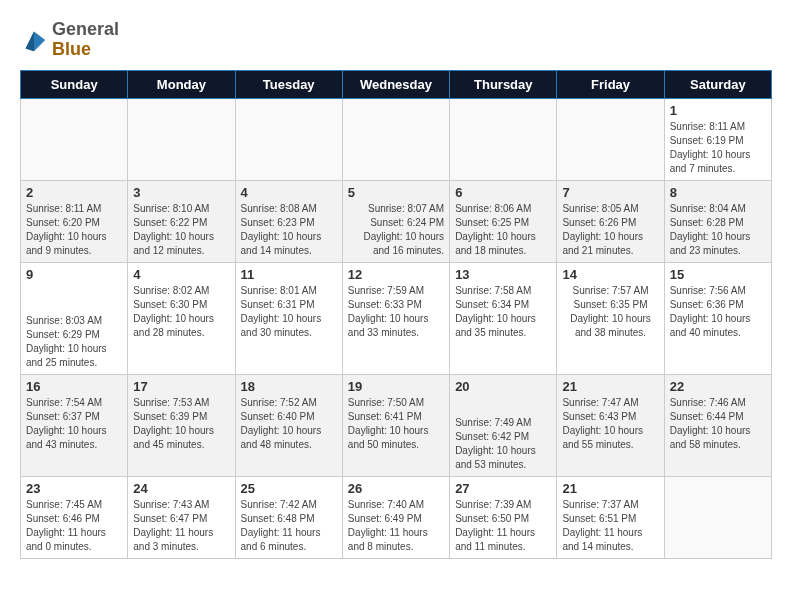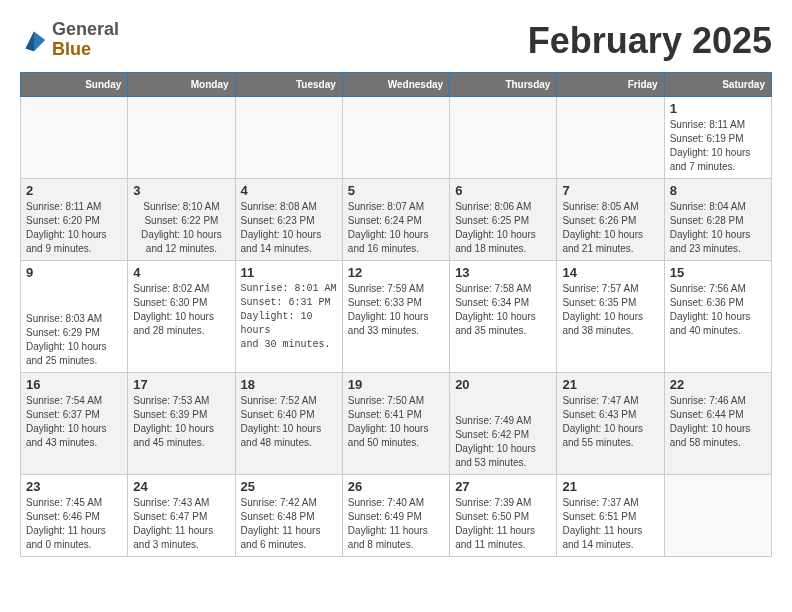--- a/index.html
+++ b/index.html
@@ -46,27 +46,27 @@
     .subtitle {
       font-size: 14px;
       color: #555;
     }
     .calendar {
       width: 100%;
       border-collapse: collapse;
       border: 1px solid #ccc;
     }
     .calendar th {
-      background: #737373;
+      background: #0f172a;
       color: #fff;
       padding: 6px 6px;
-      font-size: 10px;
+      font-size: 13px;
       font-weight: bold;
       border: 1px solid #2a7ab8;
-      text-align: right;
+      text-align: center;
     }
     .calendar td {
       border: 1px solid #ccc;
       vertical-align: top;
       padding: 4px 5px;
       width: calc(100% / 7);
       height: 80px;
       font-size: 10.5px;
       color: #333;
       background: #fff;
@@ -97,21 +97,20 @@
     <svg class="logo-icon" viewBox="0 0 40 40" xmlns="http://www.w3.org/2000/svg">
       <polygon points="8,32 20,8 36,20 20,36" fill="#2a7ab8"></polygon>
       <polygon points="8,32 20,8 20,36" fill="#1a5a8a"></polygon>
     </svg>
     <div class="logo-text">
       <span class="general">General</span>
       <span class="blue">Blue</span>
     </div>
   </div>
   <div class="title-area">
-    <div class="month-title">February 2025</div>
   </div>
 </div>
 
 <table class="calendar">
   <thead>
     <tr>
     <th>Sunday</th>
         <th>Monday</th>
         <th>Tuesday</th>
         <th>Wednesday</th>
@@ -139,35 +138,35 @@
       <tr class="row-shade">
         <td>
           <span class="day-number">2</span>
           <div class="day-info" style="white-space: pre-line;">Sunrise: 8:11 AM
 Sunset: 6:20 PM
 Daylight: 10 hours
 and 9 minutes.</div>
         </td>
         <td>
           <span class="day-number">3</span>
-          <div class="day-info" style="white-space: pre-line; text-align: center;">Sunrise: 8:10 AM
+          <div class="day-info" style="white-space: pre-line;">Sunrise: 8:10 AM
 Sunset: 6:22 PM
 Daylight: 10 hours
 and 12 minutes.</div>
         </td>
         <td>
           <span class="day-number">4</span>
           <div class="day-info" style="white-space: pre-line;">Sunrise: 8:08 AM
 Sunset: 6:23 PM
 Daylight: 10 hours
 and 14 minutes.</div>
         </td>
         <td>
           <span class="day-number">5</span>
-          <div class="day-info" style="white-space: pre-line;">Sunrise: 8:07 AM
+          <div class="day-info" style="white-space: pre-line; text-align: right;">Sunrise: 8:07 AM
 Sunset: 6:24 PM
 Daylight: 10 hours
 and 16 minutes.</div>
         </td>
         <td>
           <span class="day-number">6</span>
           <div class="day-info" style="white-space: pre-line;">Sunrise: 8:06 AM
 Sunset: 6:25 PM
 Daylight: 10 hours
 and 18 minutes.</div>
@@ -197,42 +196,42 @@
         </td>
         <td>
           <span class="day-number">4</span>
           <div class="day-info" style="white-space: pre-line;">Sunrise: 8:02 AM
 Sunset: 6:30 PM
 Daylight: 10 hours
 and 28 minutes.</div>
         </td>
         <td>
           <span class="day-number">11</span>
-          <div class="day-info" style="white-space: pre-line; font-family: Liberation Mono, monospace;">Sunrise: 8:01 AM
+          <div class="day-info" style="white-space: pre-line;">Sunrise: 8:01 AM
 Sunset: 6:31 PM
 Daylight: 10 hours
 and 30 minutes.</div>
         </td>
         <td>
           <span class="day-number">12</span>
           <div class="day-info" style="white-space: pre-line;">Sunrise: 7:59 AM
 Sunset: 6:33 PM
 Daylight: 10 hours
 and 33 minutes.</div>
         </td>
         <td>
           <span class="day-number">13</span>
           <div class="day-info" style="white-space: pre-line;">Sunrise: 7:58 AM
 Sunset: 6:34 PM
 Daylight: 10 hours
 and 35 minutes.</div>
         </td>
         <td>
           <span class="day-number">14</span>
-          <div class="day-info" style="white-space: pre-line;">Sunrise: 7:57 AM
+          <div class="day-info" style="white-space: pre-line; text-align: center;">Sunrise: 7:57 AM
 Sunset: 6:35 PM
 Daylight: 10 hours
 and 38 minutes.</div>
         </td>
         <td>
           <span class="day-number">15</span>
           <div class="day-info" style="white-space: pre-line;">Sunrise: 7:56 AM
 Sunset: 6:36 PM
 Daylight: 10 hours
 and 40 minutes.</div>

